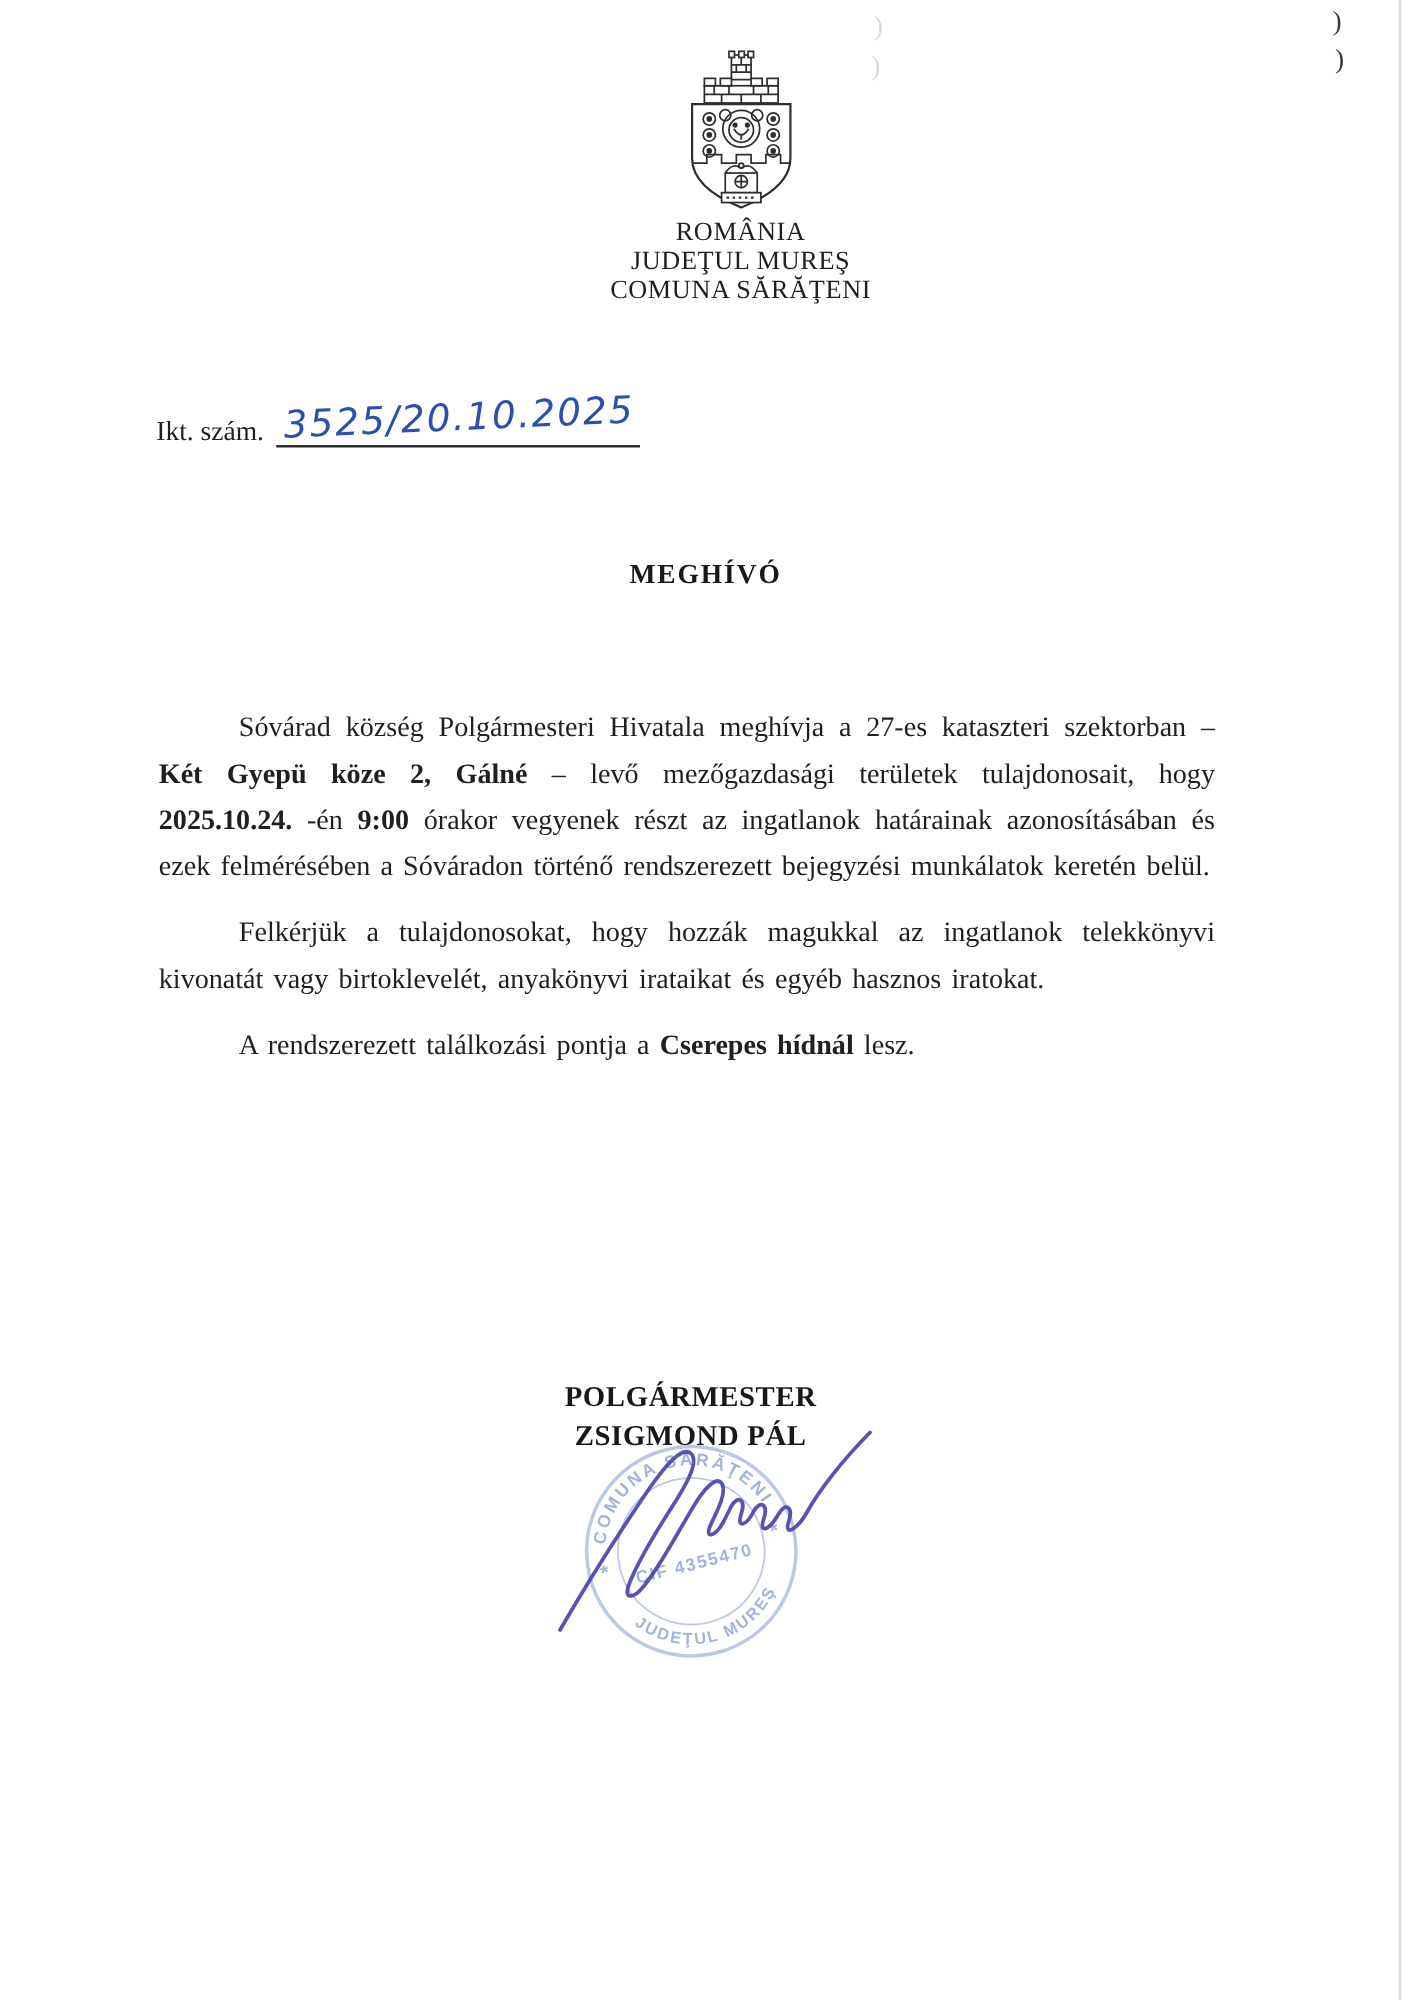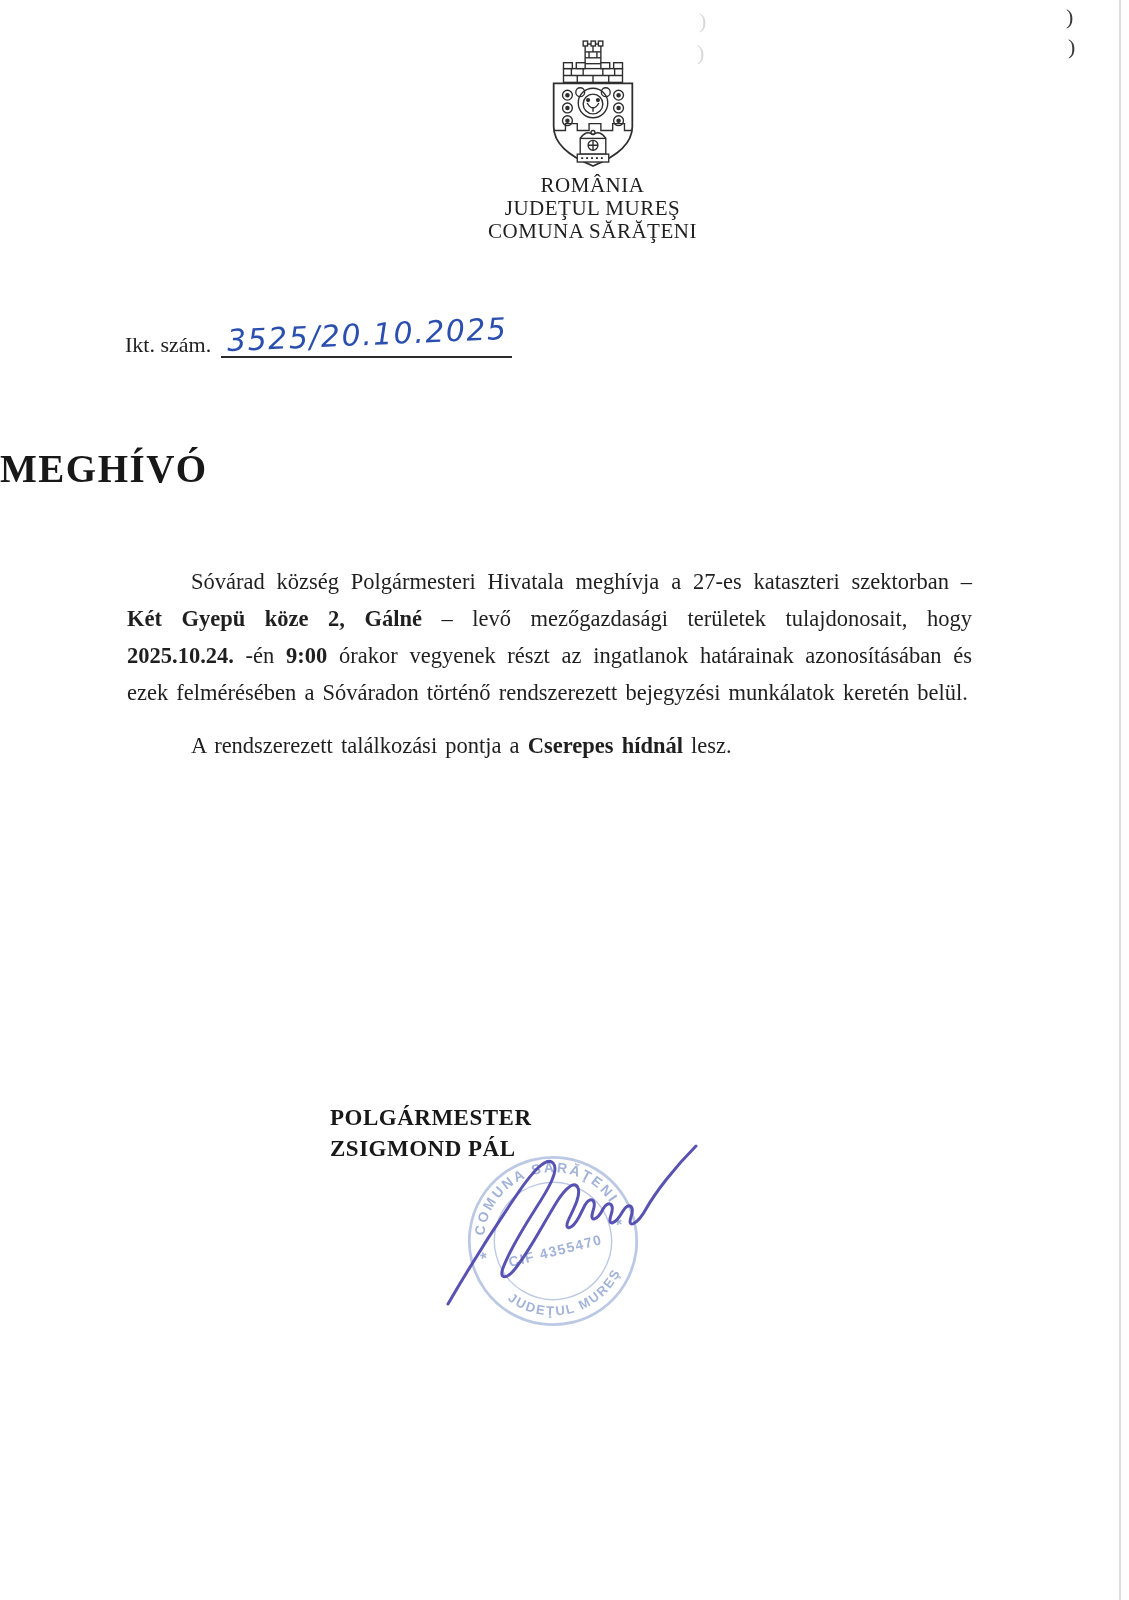--- a/index.html
+++ b/index.html
@@ -29,32 +29,32 @@
     border-bottom:2px solid #2b2b2b; padding:0 4px 0 6px; height:36px; vertical-align:bottom;
   }
   .hand {
     font-family:"DejaVu Sans",sans-serif; font-style:italic; font-size:30px;
     color:#2b4fae; display:inline-block; transform:rotate(-2.5deg) translateY(-3px);
     letter-spacing:1.5px;
   }
 
   
   .title {
-    position:absolute; top:446px; left:0; width:100%; margin:0; 
-    font-size:39px; font-weight:bold; letter-spacing:1.5px; color:#181818;
+    position:absolute; top:446px; left:0; width:100%; margin:0; text-align:center;
+    font-size:22px; font-weight:bold; letter-spacing:1.5px; color:#181818;
   }
 
   
   .body { position:absolute; top:551px; left:127px; width:845px;
     font-size:22.5px; line-height:37px; text-align:justify; word-spacing:2.5px; }
   .body p { margin:12px 0 16px 0; text-indent:64px; }
   .body b { font-weight:bold; }
 
   
-  .sign { position:absolute; top:1102px; left:330px; width:445px; text-align:left;
+  .sign { position:absolute; top:1102px; left:330px; width:445px; text-align:center;
     font-weight:bold; font-size:23px; line-height:31px; letter-spacing:.5px; color:#181818;font-family:Liberation Serif, serif; }
 
   .stamp { position:absolute; left:460px; top:1148px; transform:rotate(-14deg); }
   .autograph { position:absolute; left:434px; top:1116px; }
 </style>
 </head>
 <body>
 
 <div class="page">
 
@@ -135,20 +135,21 @@
   </div>
 
   <div class="reg">
     <span>Ikt. szám.</span><span class="reg-underline"><span class="hand">3525/20.10.2025</span></span>
   </div>
 
   <h1 class="title">MEGHÍVÓ</h1>
 
   <div class="body">
     <p><span>Sóvárad község Polgármesteri Hivatala meghívja a 27-es kataszteri szektorban – </span><b>Két Gyepü köze 2, Gálné</b><span> – levő mezőgazdasági területek tulajdonosait, hogy </span><b>2025.10.24.</b><span> -én </span><b>9:00</b><span> órakor vegyenek részt az ingatlanok határainak azonosításában és ezek felmérésében a Sóváradon történő rendszerezett bejegyzési munkálatok keretén belül.</span></p>
+    <p><span>Felkérjük a tulajdonosokat, hogy hozzák magukkal az ingatlanok telekkönyvi kivonatát vagy birtoklevelét, anyakönyvi irataikat és egyéb hasznos iratokat.</span></p>
     <p><span>A rendszerezett találkozási pontja a </span><b>Cserepes hídnál</b><span> lesz.</span></p>
   </div>
 
   <div class="sign">
     <div>POLGÁRMESTER</div>
     <div>ZSIGMOND PÁL</div>
   </div>
 
   <svg class="stamp" width="186" height="186" viewBox="0 0 200 200">
     <g stroke="#7b93c9" fill="none" opacity="0.5">

